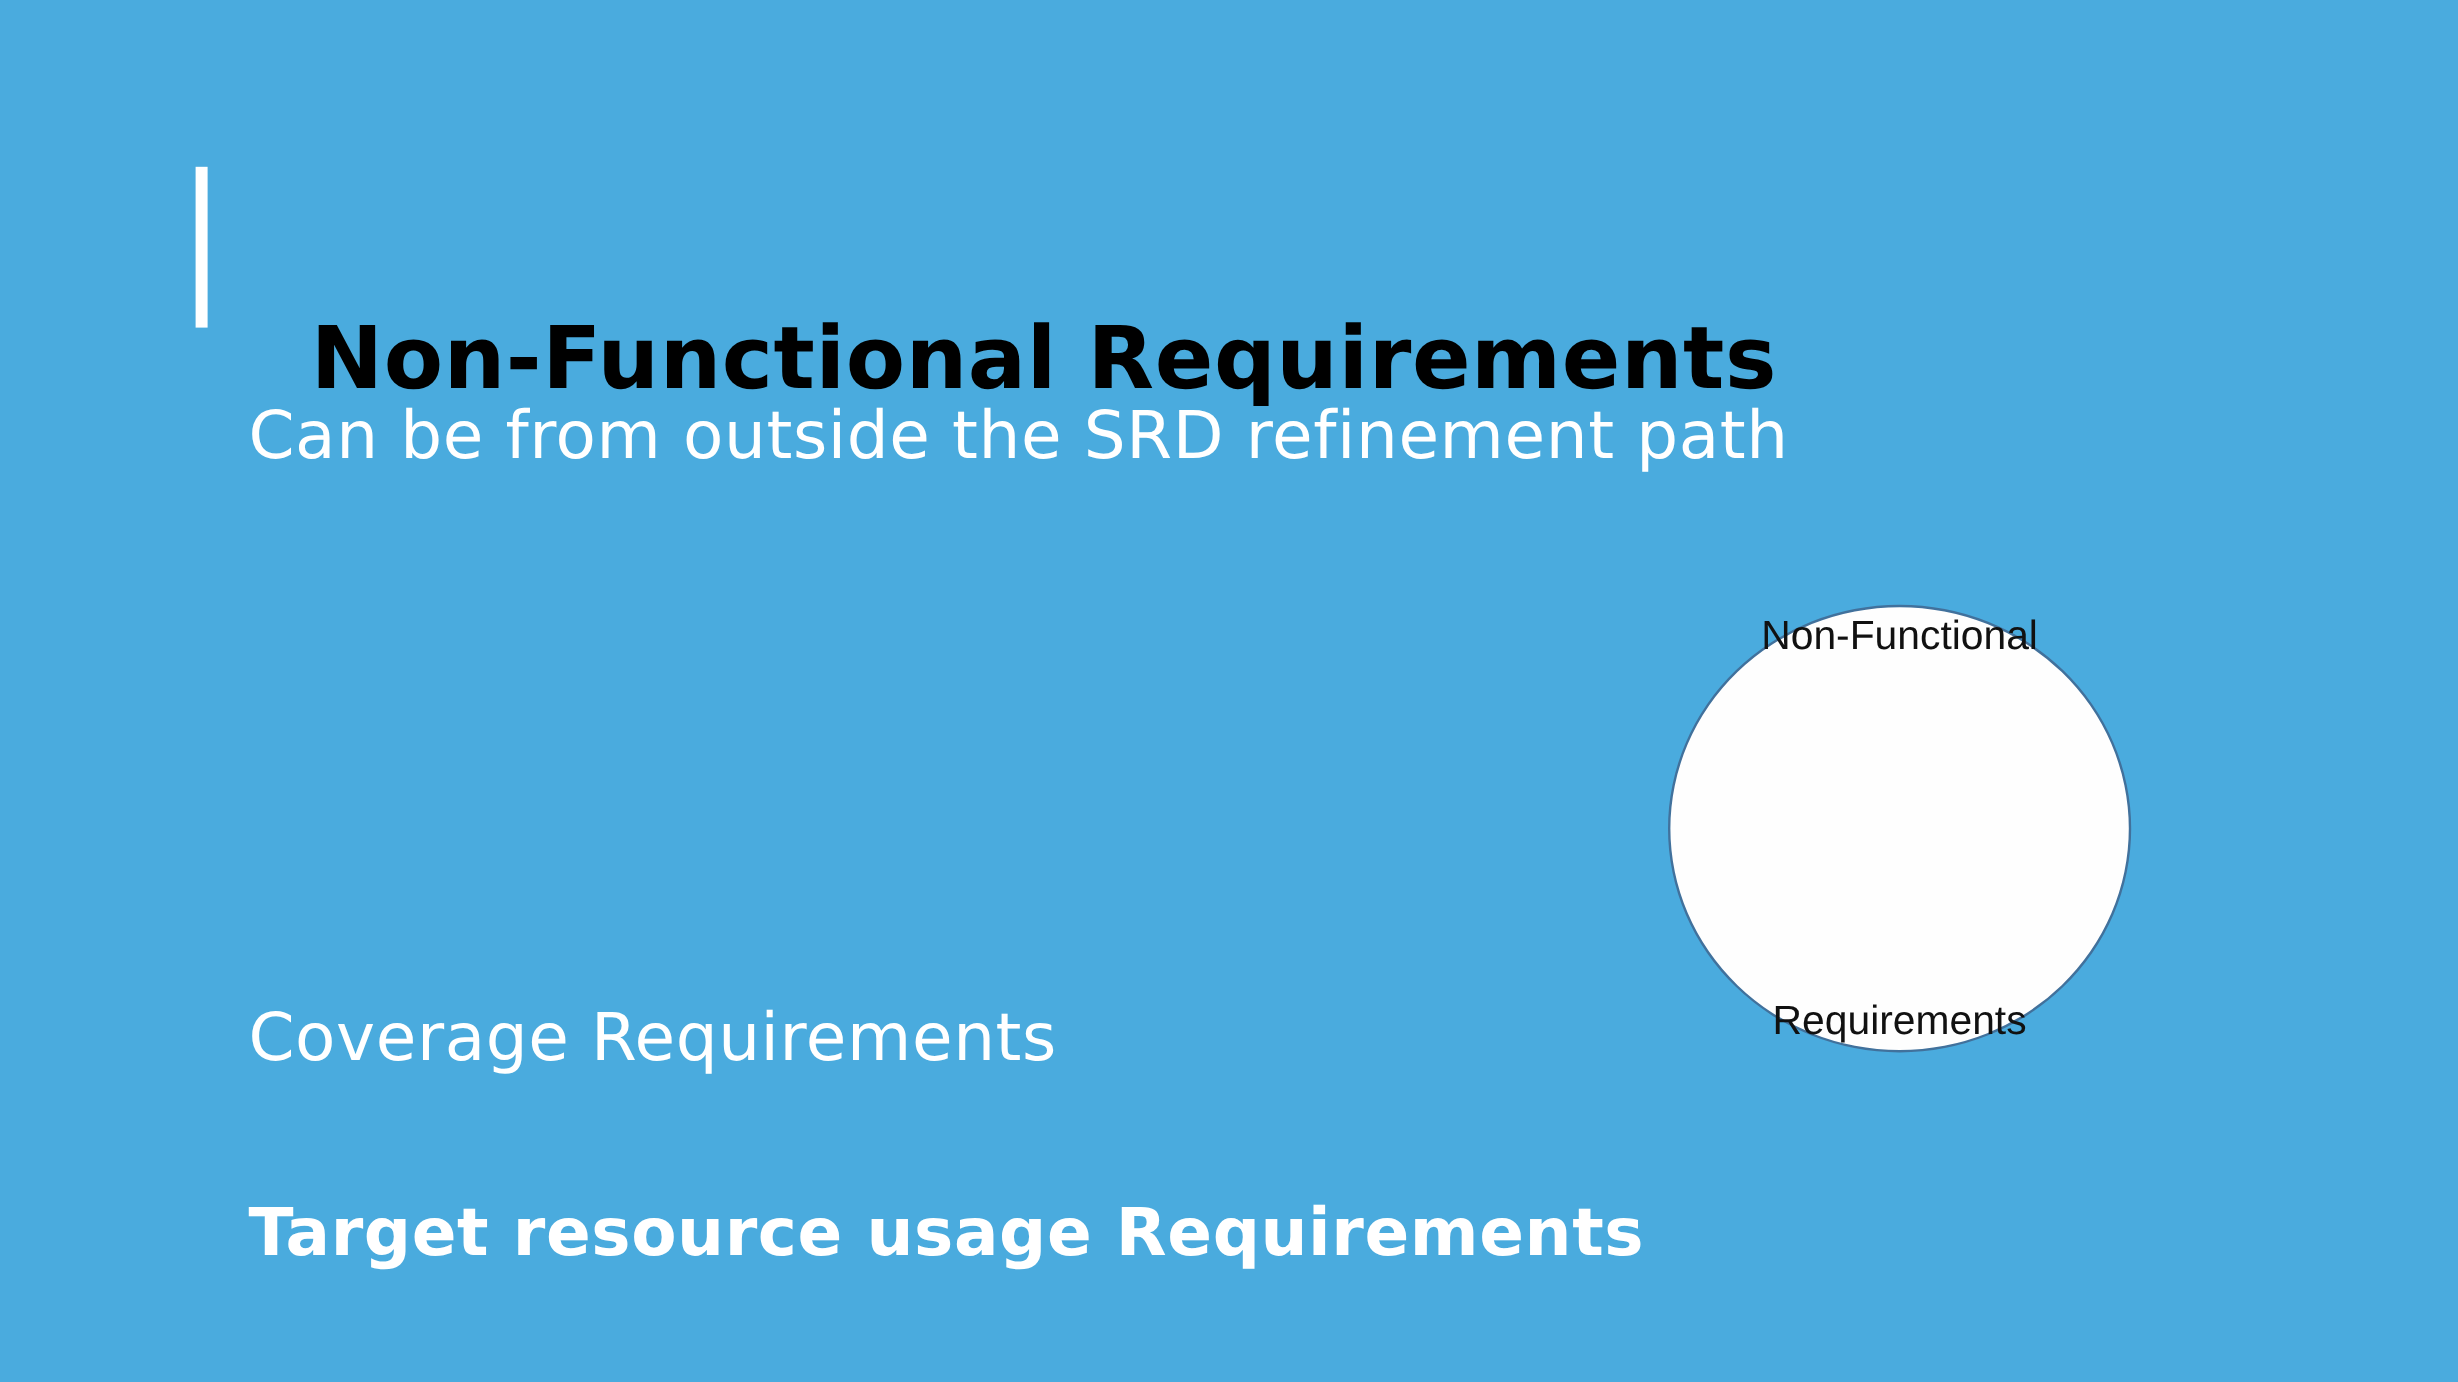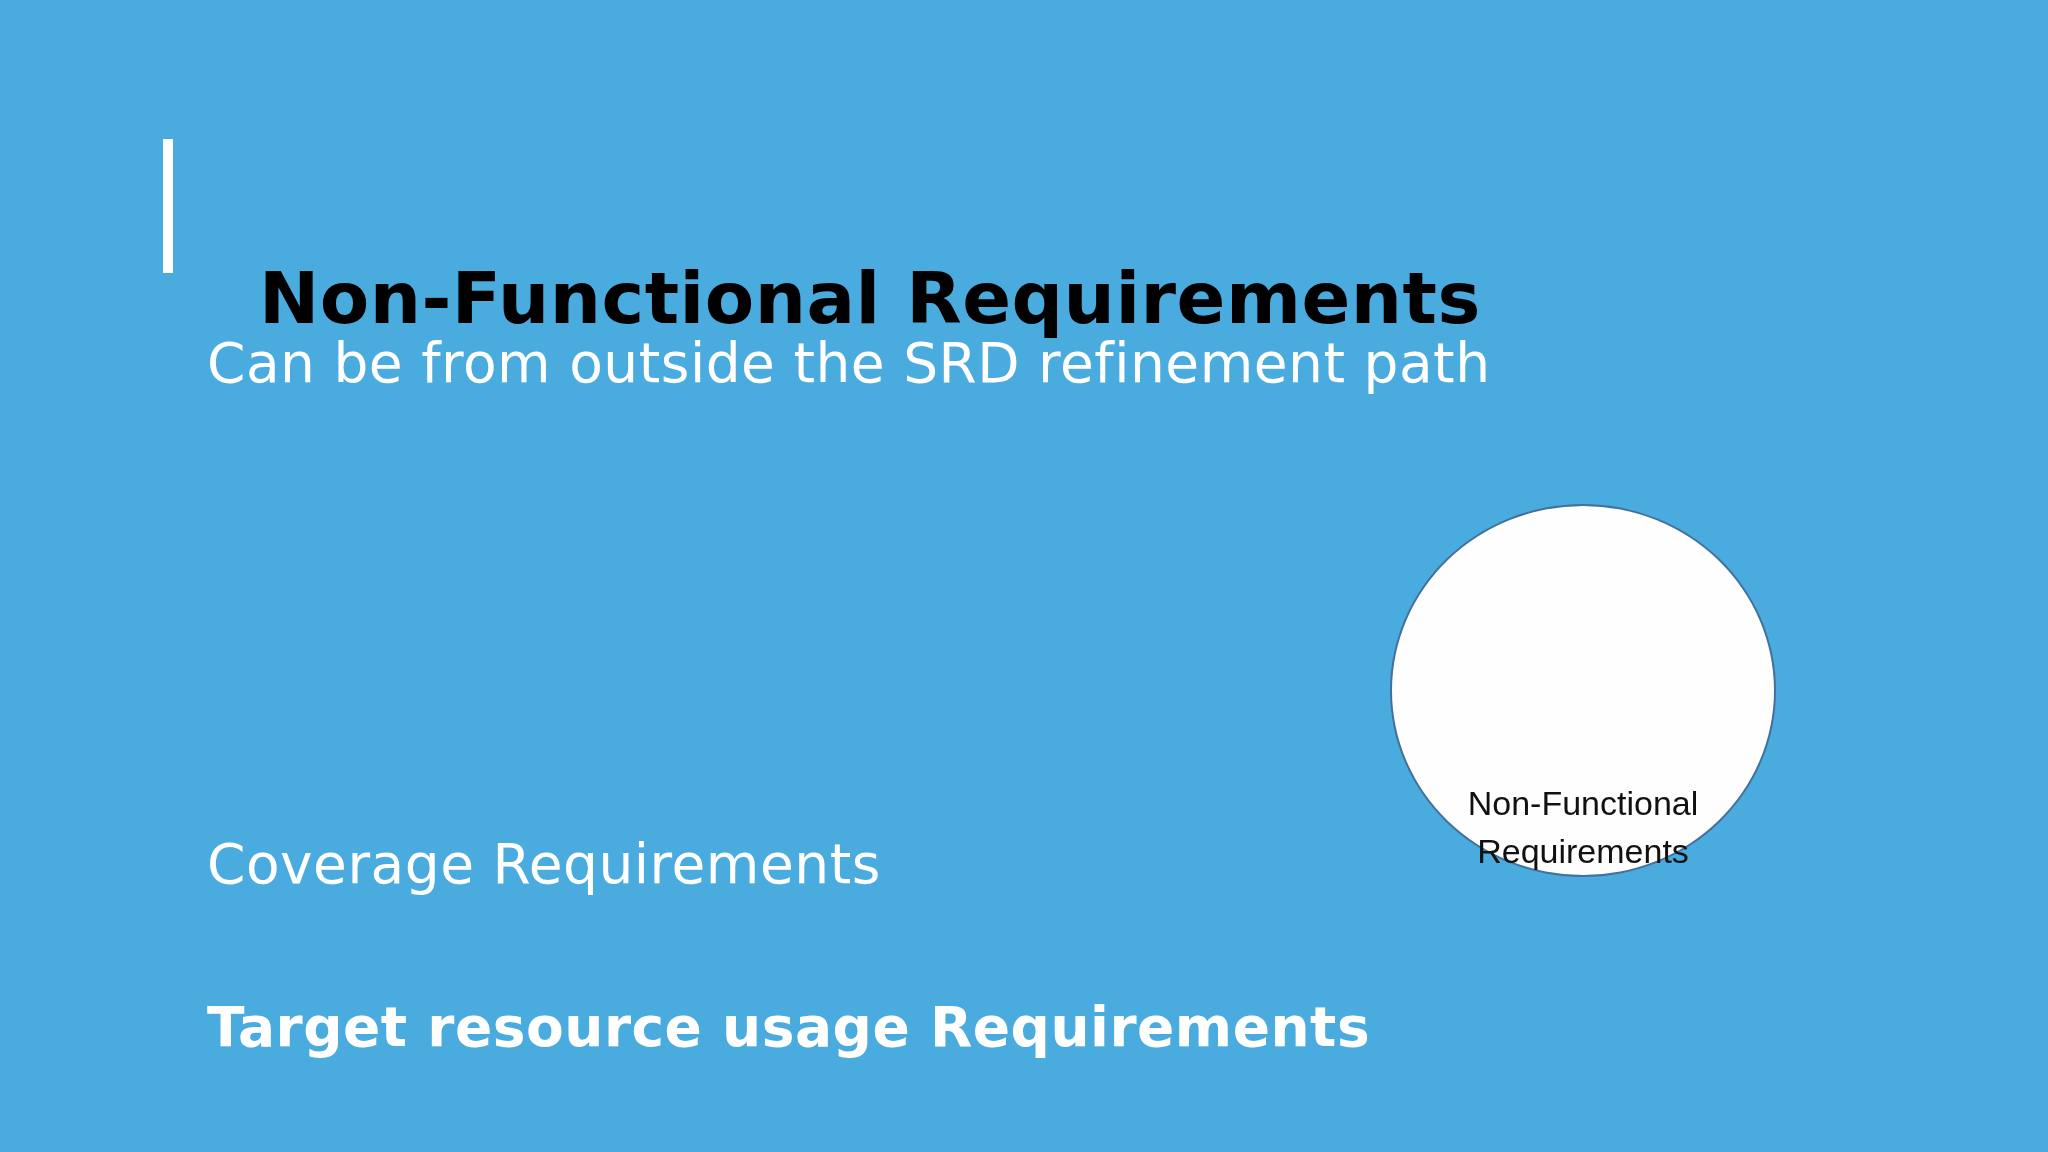--- a/index.html
+++ b/index.html
@@ -58,21 +58,21 @@
     top: 504px;
     width: 386px;
     height: 373px;
     border-radius: 50%;
     box-sizing: border-box;
     background: var(--circle-fill, #FEFEFE);
     border: 2px solid var(--circle-border, #41719C);
     display: flex;
     flex-direction: column;
     align-items: center;
-    justify-content: flex-end;
+    justify-content: space-between;
     text-align: center;
   }
   .circle-line {
     display: block;
     font-family: "Liberation Sans", sans-serif;
     font-size: 34px;
     line-height: 48px;
     color: var(--circle-text, #111111);
   }
 </style>

